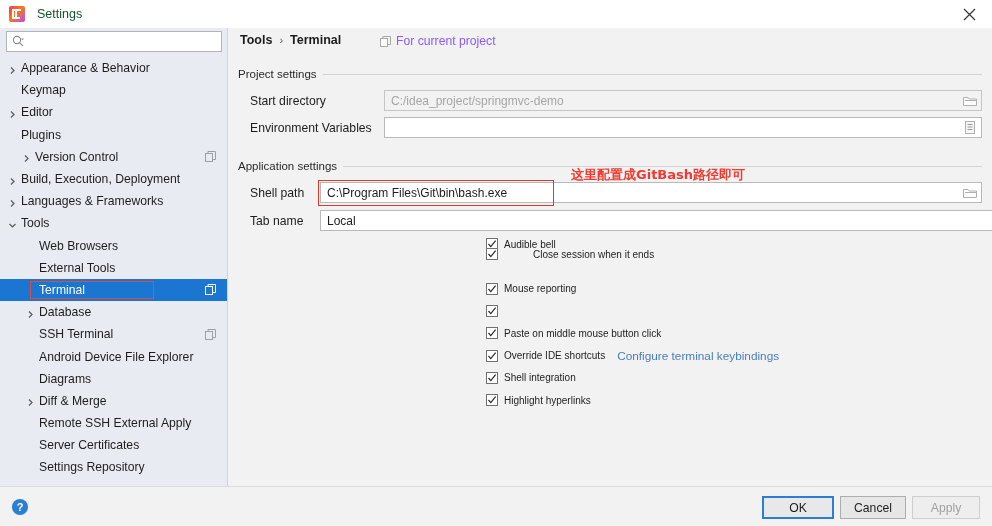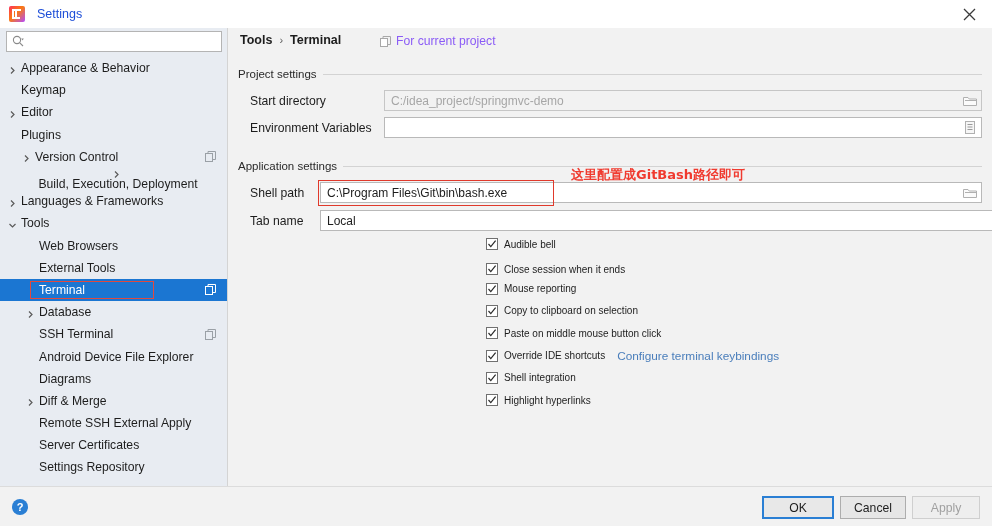--- a/index.html
+++ b/index.html
@@ -67,21 +67,21 @@
   }
   .title-logo .bar-b {
     position: absolute;
     left: 3px; top: 11px;
     width: 8px; height: 2px;
     background: #ffffff;
   }
   .title-text {
     margin-left: 12px;
     font-size: 12.5px;
-    color: #1d4ed8;
+    color: #14532d;
   }
   .title-close {
     position: absolute;
     right: 0; top: 0;
     width: 46px; height: 28px;
     display: flex;
     align-items: center;
     justify-content: center;
     cursor: default;
   }
@@ -442,21 +442,21 @@
         <div class="tree-item top" style="padding-left: 22px;">
           <span class="arrow"><svg width="9" height="9" viewBox="0 0 9 9">
               <path d="M3 1.5 L6 4.5 L3 7.5" fill="none" stroke="#5a5a5a" stroke-width="1.2"></path>
             </svg></span>
           <span class="tree-label">Version Control</span>
           <span class="proj-icon"><svg width="11" height="11" viewBox="0 0 11 11">
               <rect x="0.5" y="2.5" width="7" height="8" fill="none" stroke="#9aa0a6" stroke-width="1"></rect>
               <path d="M3 2.5 L3 0.5 L10.5 0.5 L10.5 8.5 L7.5 8.5" fill="none" stroke="#9aa0a6" stroke-width="1"></path>
             </svg></span>
         </div>
-        <div class="tree-item top" style="padding-left: 8px; flex-direction: column;">
+        <div class="tree-item top" style="padding-left: 8px;">
           <span class="arrow"><svg width="9" height="9" viewBox="0 0 9 9">
               <path d="M3 1.5 L6 4.5 L3 7.5" fill="none" stroke="#5a5a5a" stroke-width="1.2"></path>
             </svg></span>
           <span class="tree-label">Build, Execution, Deployment</span>
         </div>
         <div class="tree-item top" style="padding-left: 8px;">
           <span class="arrow"><svg width="9" height="9" viewBox="0 0 9 9">
               <path d="M3 1.5 L6 4.5 L3 7.5" fill="none" stroke="#5a5a5a" stroke-width="1.2"></path>
             </svg></span>
           <span class="tree-label">Languages &amp; Frameworks</span>
@@ -617,21 +617,21 @@
 
     <div id="checkbox-container">
         <div class="cbrow" style="top: 208px;">
           <span class="cbox">
             <svg width="10" height="10" viewBox="0 0 10 10">
               <path d="M1.5 5 L3.8 7.6 L8.6 1.6" fill="none" stroke="#2b2b2b" stroke-width="1.2"></path>
             </svg>
           </span>
           <span class="cb-label">Audible bell</span>
         </div>
-        <div class="cbrow" style="top: 233px;">
+        <div class="cbrow" style="top: 218px; gap: 29px;">
           <span class="cbox">
             <svg width="10" height="10" viewBox="0 0 10 10">
               <path d="M1.5 5 L3.8 7.6 L8.6 1.6" fill="none" stroke="#2b2b2b" stroke-width="1.2"></path>
             </svg>
           </span>
           <span class="cb-label">Close session when it ends</span>
         </div>
         <div class="cbrow" style="top: 252.6px;">
           <span class="cbox">
             <svg width="10" height="10" viewBox="0 0 10 10">
@@ -639,21 +639,20 @@
             </svg>
           </span>
           <span class="cb-label">Mouse reporting</span>
         </div>
         <div class="cbrow" style="top: 274.9px;">
           <span class="cbox">
             <svg width="10" height="10" viewBox="0 0 10 10">
               <path d="M1.5 5 L3.8 7.6 L8.6 1.6" fill="none" stroke="#2b2b2b" stroke-width="1.2"></path>
             </svg>
           </span>
-          <span class="cb-label">Copy to clipboard on selection</span>
         </div>
         <div class="cbrow" style="top: 297.2px;">
           <span class="cbox">
             <svg width="10" height="10" viewBox="0 0 10 10">
               <path d="M1.5 5 L3.8 7.6 L8.6 1.6" fill="none" stroke="#2b2b2b" stroke-width="1.2"></path>
             </svg>
           </span>
           <span class="cb-label">Paste on middle mouse button click</span>
         </div>
         <div class="cbrow" style="top: 319.5px;">

